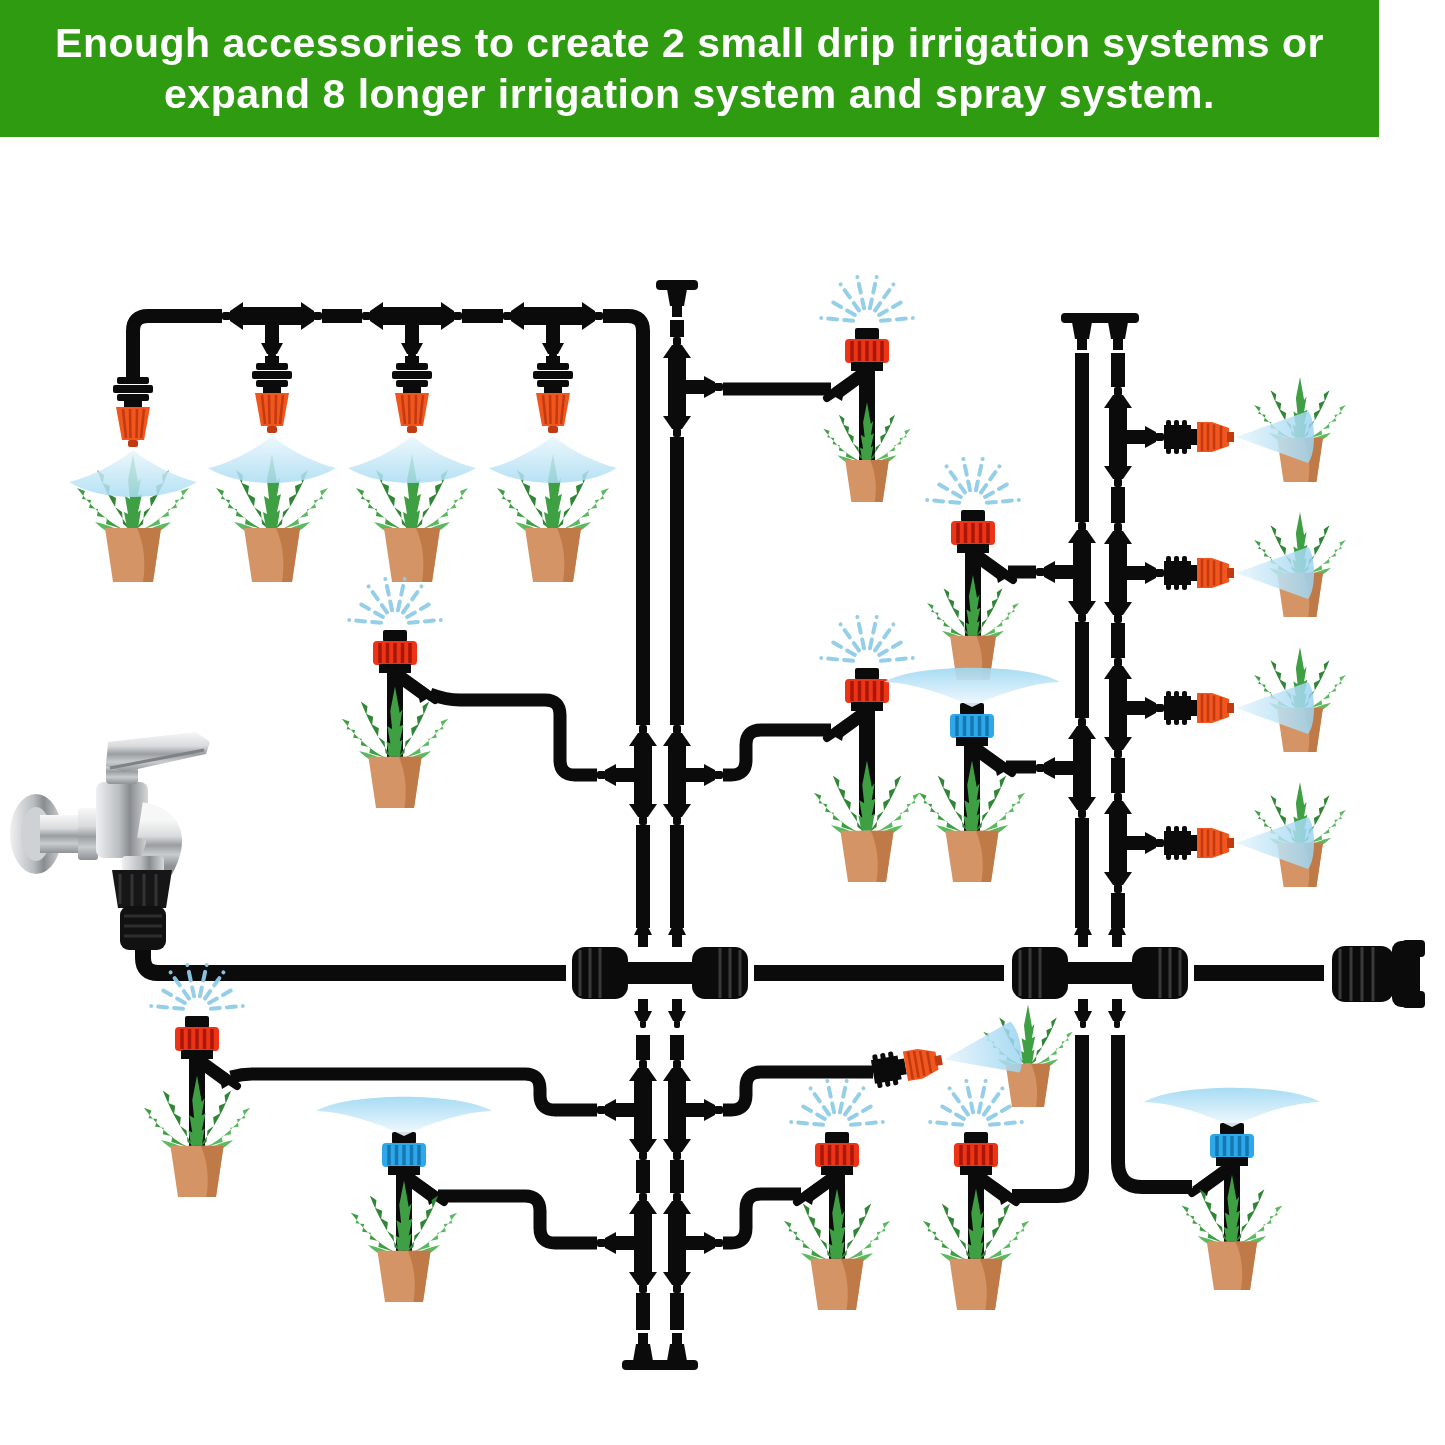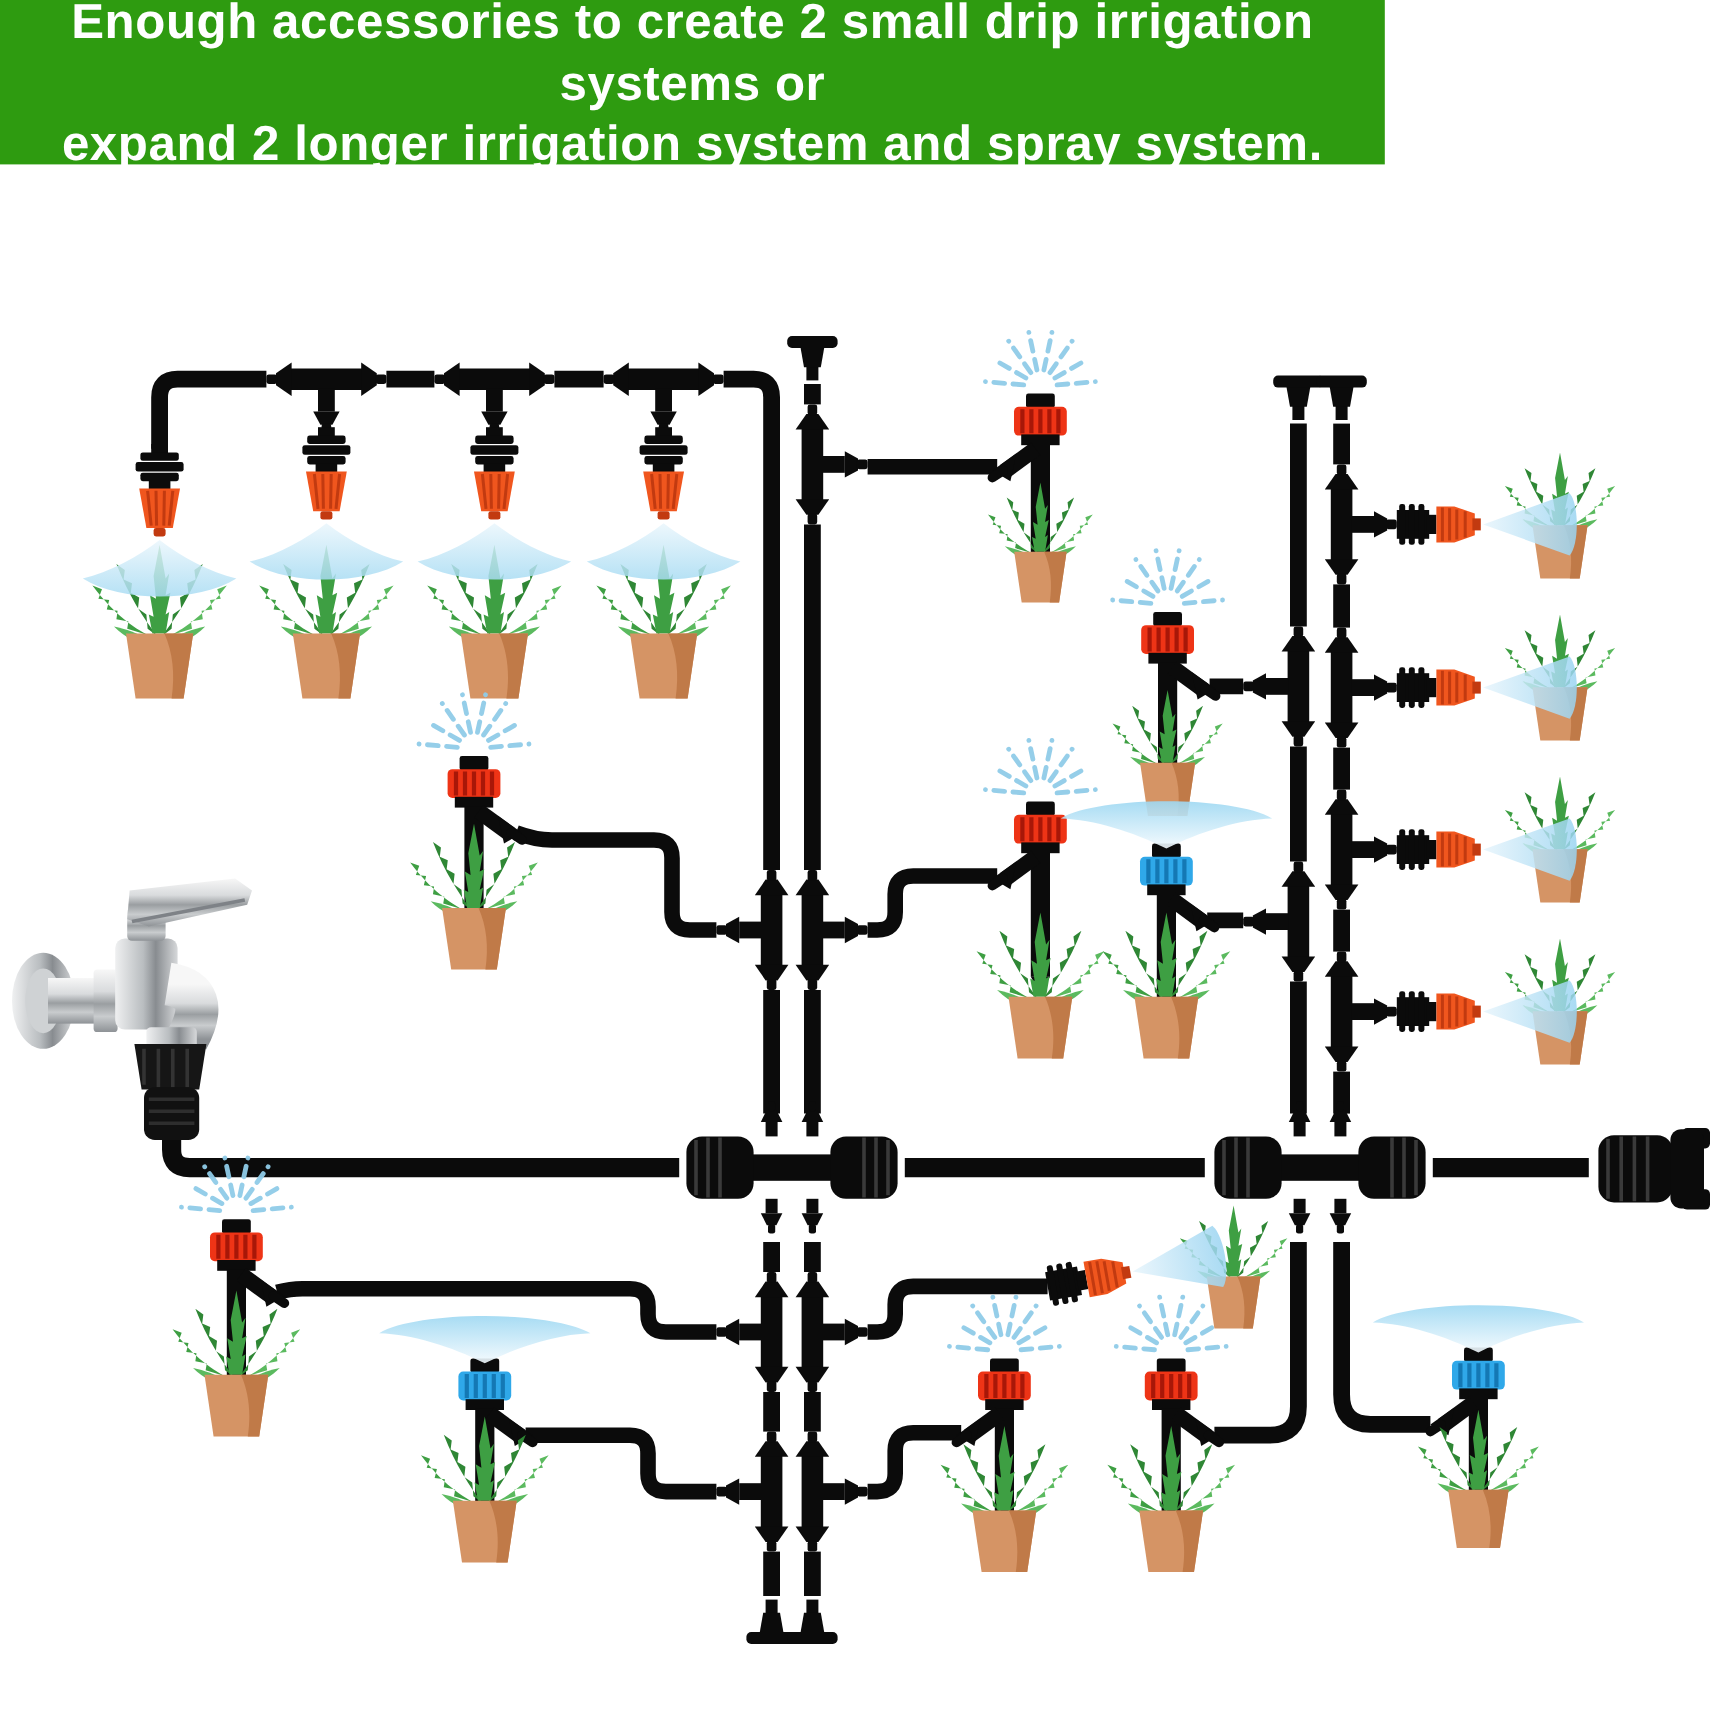--- a/index.html
+++ b/index.html
@@ -1,32 +1,32 @@
 <!DOCTYPE html>
 <html style="--c-pipe: #0B0B0B; --c-rib: #3A3A3A; --c-orange: #F0561E; --c-orange-dark: #C23A10; --c-spraydash: #8FCBE8; --c-leaf-dark: #2F8735; --c-leaf-mid: #3E9F43; --c-leaf-light: #5BBA5F; --c-pot: #D59465; --c-pot-shadow: #C07A48;"><head>
 <meta charset="utf-8">
 <style>
   html,body{margin:0;padding:0;background:#ffffff;}
   .page{position:relative;width:1445px;height:1445px;background:#fff;overflow:hidden;
         font-family:"Liberation Sans", sans-serif;}
-  .banner{position:absolute;top:0;left:0;width:1154px;height:137px;
+  .banner{position:absolute;top:0;left:0;width:1379px;height:137px;
           display:flex;flex-direction:column;justify-content:center;align-items:center;
           text-align:center;font-weight:bold;font-size:41px;line-height:1.22;letter-spacing:.5px;}
   .banner div{width:100%;}
   svg.diagram{position:absolute;left:0;top:0;width:1445px;height:1445px;display:block;}
   .pipe{fill:none;stroke:var(--c-pipe);stroke-linejoin:round;stroke-linecap:butt;}
 </style>
 </head>
 <body>
 
 <div class="page">
 
   <div class="banner" style="background: rgb(46, 155, 16); color: rgb(255, 255, 255);">
     <div>Enough accessories to create 2 small drip irrigation systems or</div>
-    <div>expand 2 longer irrigation system and spray system.</div>
+    <div>expand 8 longer irrigation system and spray system.</div>
   </div>
 
   <svg class="diagram" viewBox="0 0 1445 1445">
     <defs>
       <linearGradient id="gChromeV" x1="0" y1="0" x2="0" y2="1">
         <stop offset="0" stop-color="#f7f7f7"></stop>
           <stop offset="0.35" stop-color="#d9dbdd"></stop>
         <stop offset="0.55" stop-color="#9a9ea1"></stop>
           <stop offset="0.75" stop-color="#c9ccce"></stop>
         <stop offset="1" stop-color="#8e9296"></stop>

